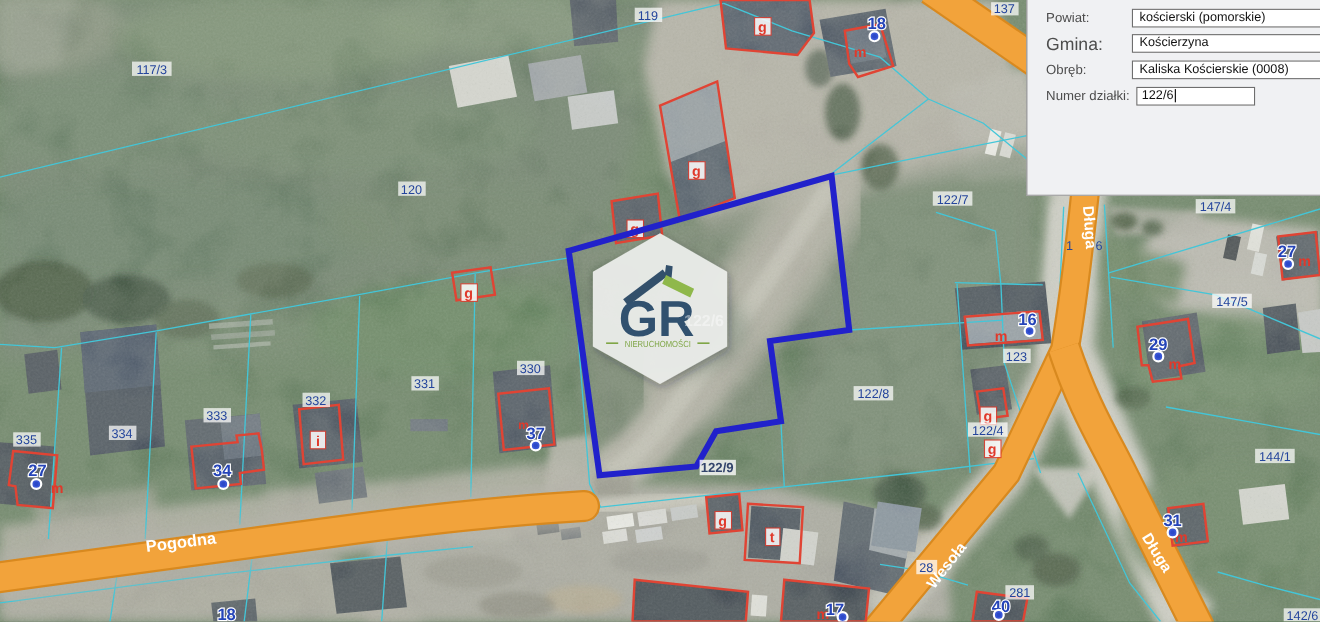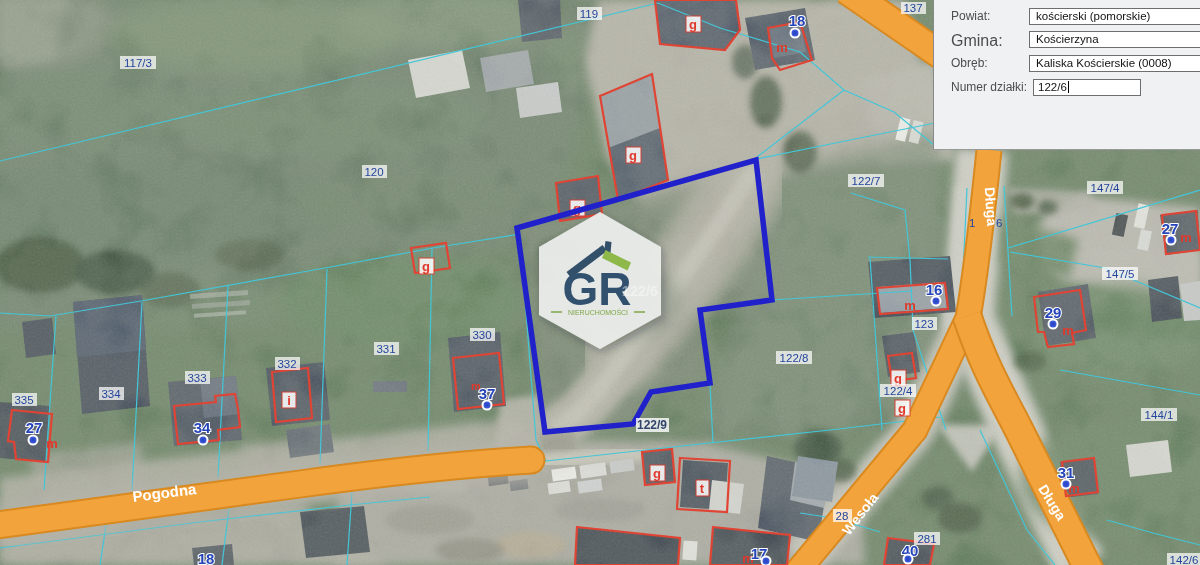--- a/index.html
+++ b/index.html
@@ -619,21 +619,21 @@
 
 <text x="640" y="296" font-family="Liberation Sans,sans-serif" font-size="14.5" font-weight="bold" fill="#ffffff" opacity="0.42" text-anchor="middle">122/6</text>
 
 <text x="598" y="315" font-family="Liberation Sans,sans-serif" font-size="8" fill="#7fa646" text-anchor="middle" textLength="60" lengthAdjust="spacingAndGlyphs">NIERUCHOMOŚCI</text>
 
 <line x1="551" y1="312" x2="562" y2="312" stroke="#7fa646" stroke-width="1.5"></line>
 <line x1="634" y1="312" x2="645" y2="312" stroke="#7fa646" stroke-width="1.5"></line>
 </g>
 </svg>
 
-<div id="panel" style="position:absolute;left:933px;top:0;width:267px;height:150px;background:#f0f1f3;border-left:1px solid #888;border-bottom:1px solid #999;box-sizing:border-box;">
+<div id="panel" style="position:absolute;left:933px;top:0;width:267px;height:178px;background:#f0f1f3;border-left:1px solid #888;border-bottom:1px solid #999;box-sizing:border-box;">
 
 <div style="position:absolute;left:17px;top:9px;font-size:12px;color:#4d4d4d;">Powiat:</div>
 
 <div style="position:absolute;left:95px;top:8px;width:180px;height:15px;background:#fff;border:1px solid #6e6e6e;font-size:11.5px;color:#111;padding:0 0 0 6px;line-height:15px;white-space:nowrap;overflow:hidden;">kościerski (pomorskie)</div>
 
 <div style="position:absolute;left:17px;top:32px;font-size:16px;color:#4d4d4d;">Gmina:</div>
 
 <div style="position:absolute;left:95px;top:31px;width:180px;height:15px;background:#fff;border:1px solid #6e6e6e;font-size:11.5px;color:#111;padding:0 0 0 6px;line-height:15px;white-space:nowrap;overflow:hidden;">Kościerzyna</div>
 
 <div style="position:absolute;left:17px;top:56px;font-size:12px;color:#4d4d4d;">Obręb:</div>

